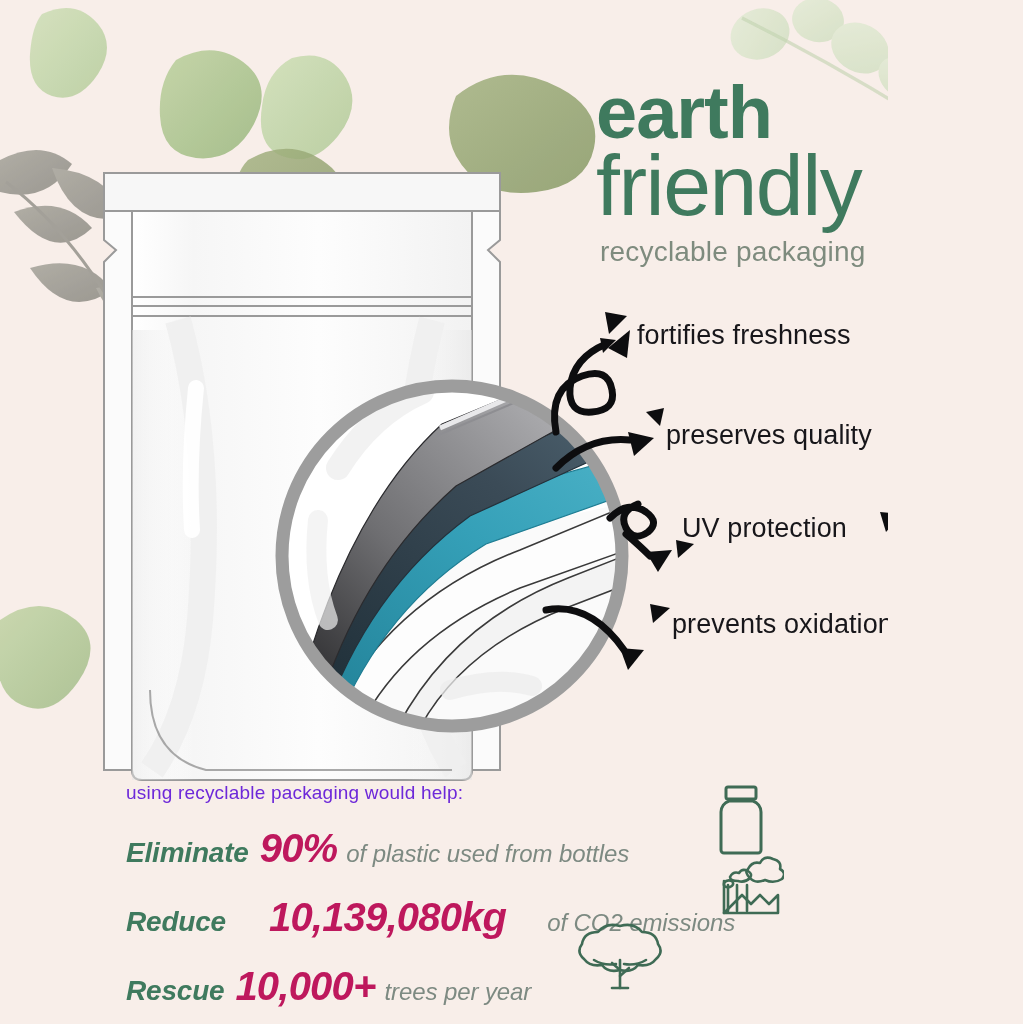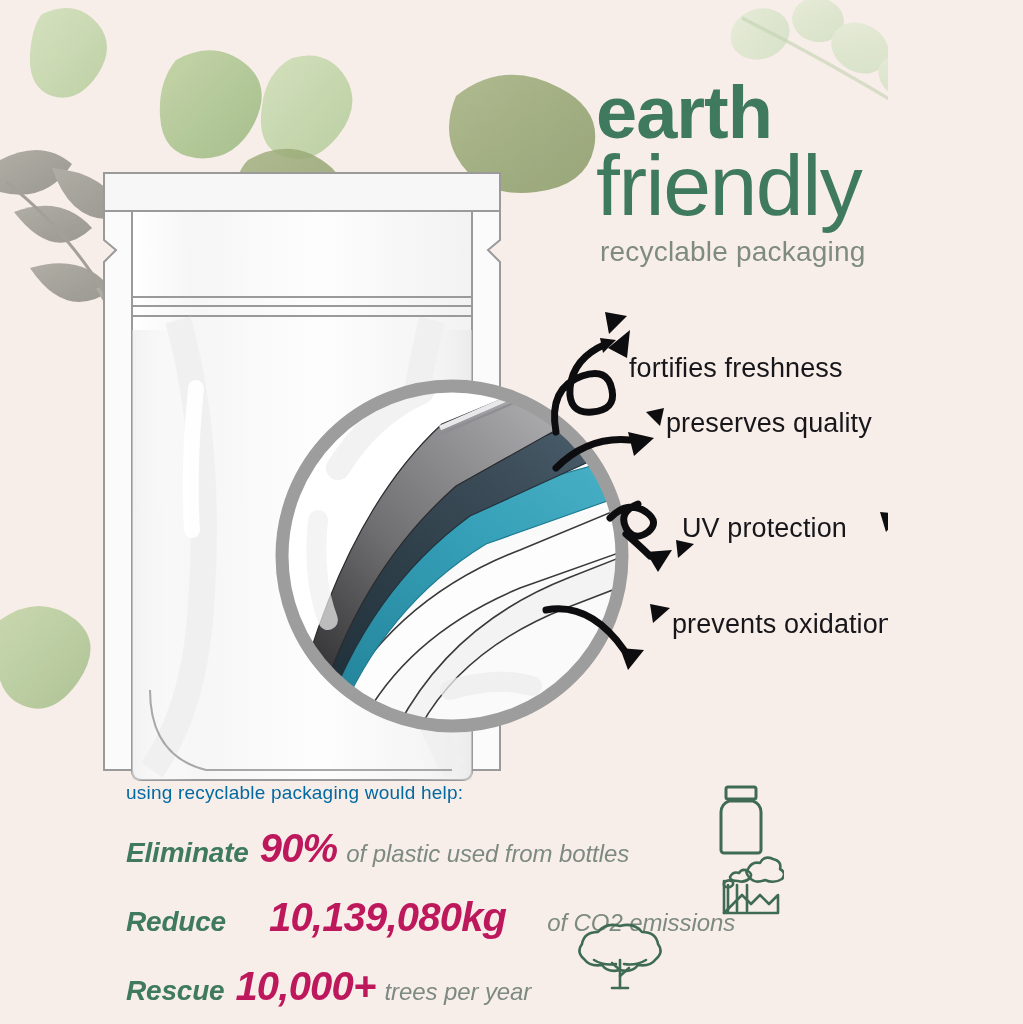--- a/index.html
+++ b/index.html
@@ -30,28 +30,28 @@
   }
 
   
   .callout-label {
     position:absolute;
     font-size:27px;
     color:#17161a;
     white-space:nowrap;
     letter-spacing:0.1px;
   }
-  #callout-0 { left:629px; top:353px; }
-  #callout-1 { left:666px; top:408px; }
+  #callout-0 { left:629px; top:320px;padding-left:8px; }
+  #callout-1 { left:666px; top:420px; }
   #callout-2 { left:682px; top:513px; }
   #callout-3 { left:672px; top:609px; }
 
   
   #stats-block { position:absolute; left:126px; top:782px; width:760px; }
-  #stats-intro { font-size:19px; color:#0369a1; letter-spacing:0.2px; }
+  #stats-intro { font-size:19px; color:#6d28d9; letter-spacing:0.2px; }
   .stat-row {
     display:flex; align-items:baseline; white-space:nowrap;
     margin-top:16px;
     font-style:italic;
   }
   #stat-row-0 { margin-top:22px; }
   #stat-row-1 { margin-top:24px;gap:32px; }
   #stat-row-2 { margin-top:24px; }
   .stat-verb {
     font-size:28px; font-weight:bold; color:#3f7a5e; letter-spacing:-0.2px;

